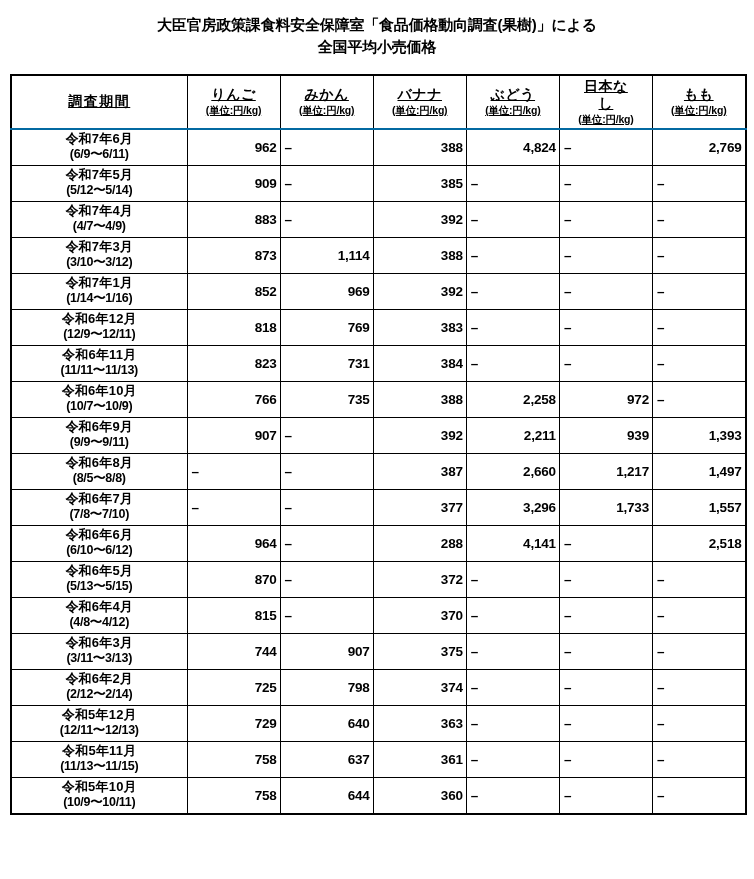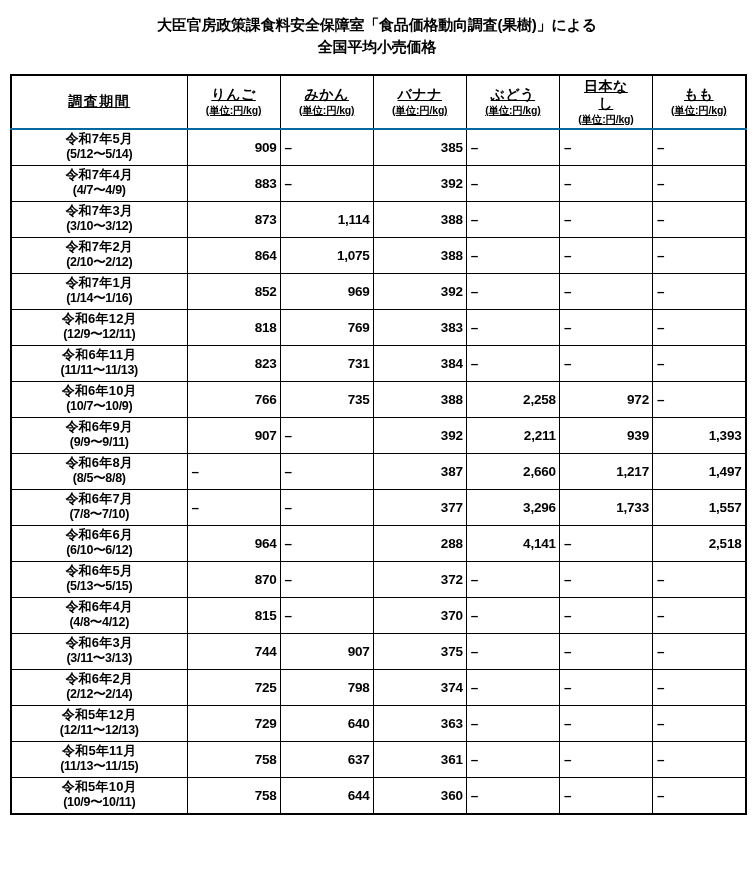--- a/index.html
+++ b/index.html
@@ -163,20 +163,32 @@
             </th>
             <th class="head-cell">
               <span class="head-name">もも</span>
               <span class="head-unit">(単位:円/kg)</span>
             </th>
           </tr>
       </thead>
       <tbody>
           <tr>
             <td class="period">
+              <span class="period-main">令和7年6月</span>
+              <span class="period-range">(6/9〜6/11)</span>
+            </td>
+            <td class="value num">962</td>
+            <td class="value dash">–</td>
+            <td class="value num">388</td>
+            <td class="value num">4,824</td>
+            <td class="value dash">–</td>
+            <td class="value num">2,769</td>
+          </tr>
+          <tr>
+            <td class="period">
               <span class="period-main">令和7年5月</span>
               <span class="period-range">(5/12〜5/14)</span>
             </td>
             <td class="value num">909</td>
             <td class="value dash">–</td>
             <td class="value num">385</td>
             <td class="value dash">–</td>
             <td class="value dash">–</td>
             <td class="value dash">–</td>
           </tr>
@@ -192,32 +204,20 @@
             <td class="value dash">–</td>
             <td class="value dash">–</td>
           </tr>
           <tr>
             <td class="period">
               <span class="period-main">令和7年3月</span>
               <span class="period-range">(3/10〜3/12)</span>
             </td>
             <td class="value num">873</td>
             <td class="value num">1,114</td>
-            <td class="value num">388</td>
-            <td class="value dash">–</td>
-            <td class="value dash">–</td>
-            <td class="value dash">–</td>
-          </tr>
-          <tr>
-            <td class="period">
-              <span class="period-main">令和7年2月</span>
-              <span class="period-range">(2/10〜2/12)</span>
-            </td>
-            <td class="value num">864</td>
-            <td class="value num">1,075</td>
             <td class="value num">388</td>
             <td class="value dash">–</td>
             <td class="value dash">–</td>
             <td class="value dash">–</td>
           </tr>
           <tr>
             <td class="period">
               <span class="period-main">令和7年1月</span>
               <span class="period-range">(1/14〜1/16)</span>
             </td>

